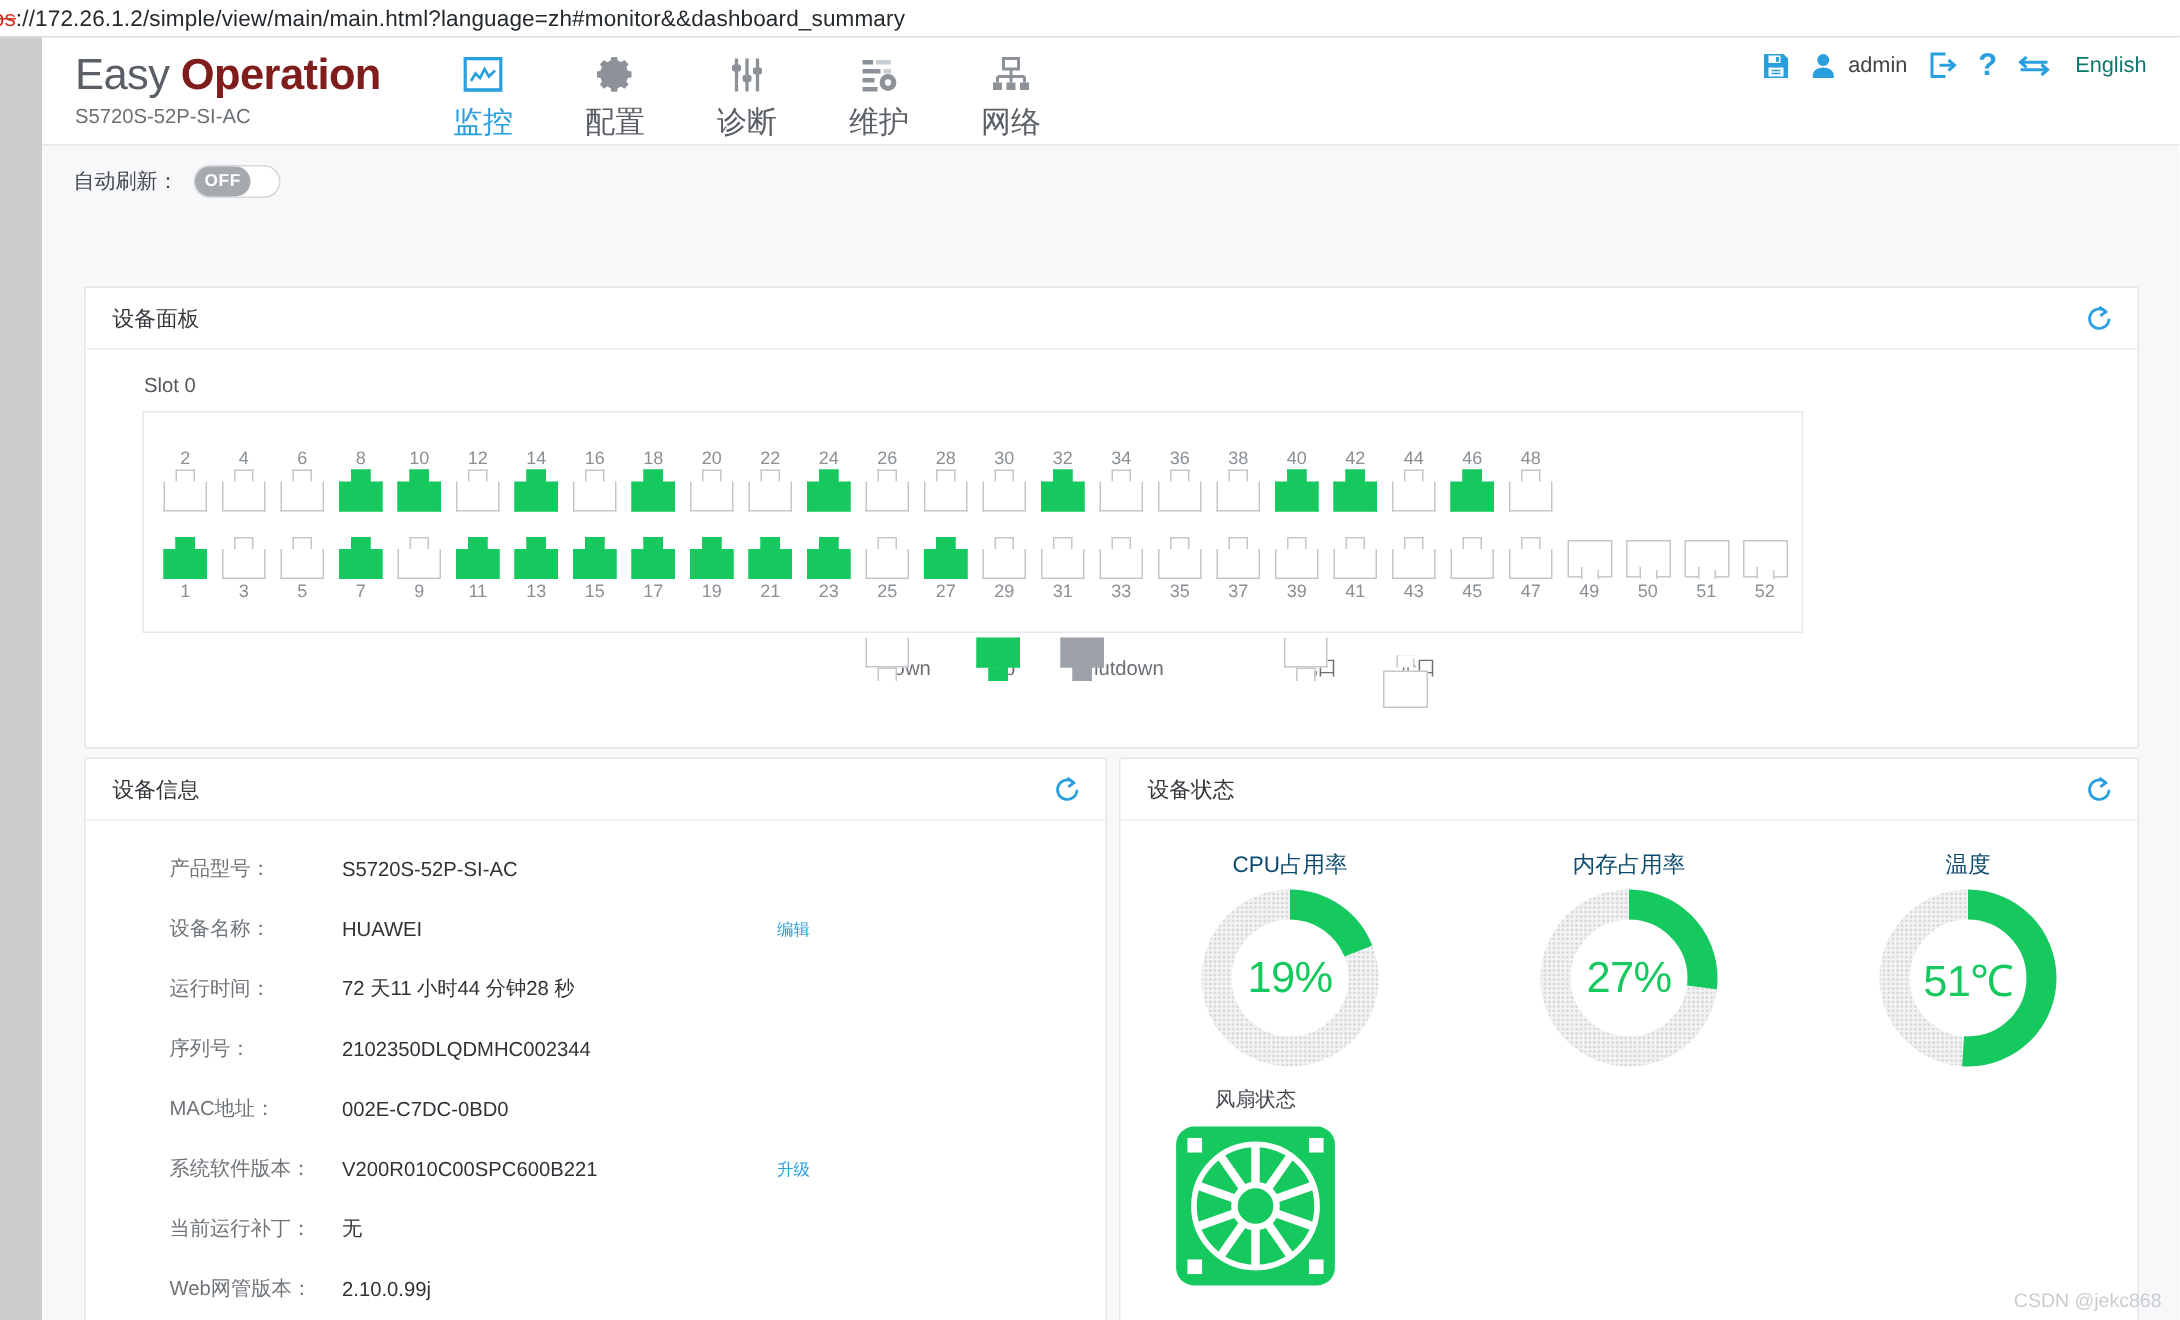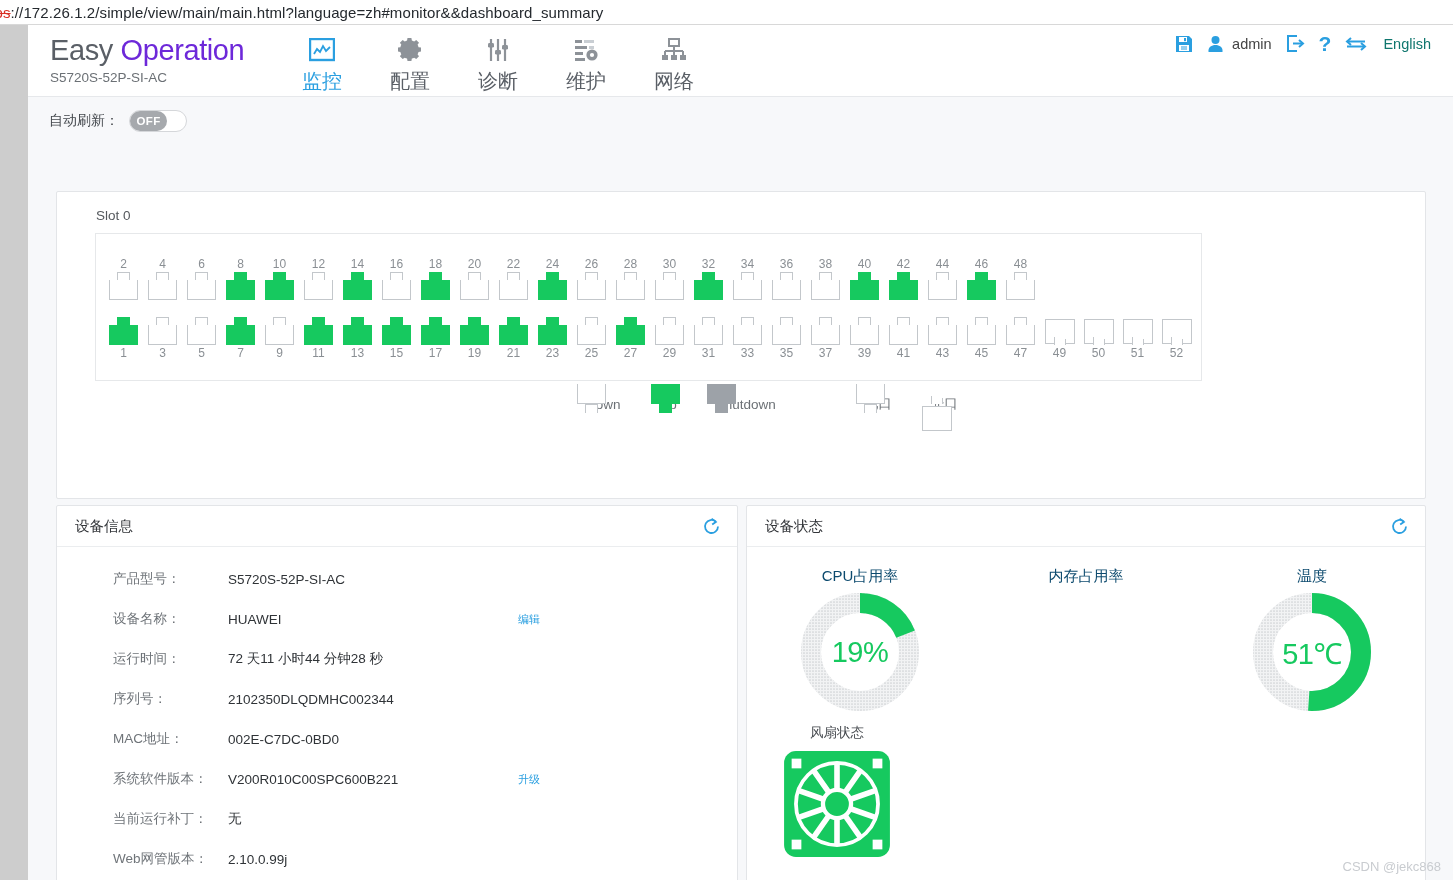--- a/index.html
+++ b/index.html
@@ -32,21 +32,21 @@
 
   
   .header{
     position:relative; height:72px; background:#ffffff;
     border-bottom:1px solid #e6e8eb;
     display:flex; align-items:flex-start;
   }
   .brand{ margin-left:22px; margin-top:9px; width:200px; }
   .brand .logo{ font-size:29px; line-height:32px; letter-spacing:-.4px; white-space:nowrap;}
   .brand .logo .e{ color:#5a5f66; font-weight:400; }
-  .brand .logo .o{ color:#6d28d9; font-weight:400; }
+  .brand .logo .o{ color:#7f1d1d; font-weight:700; }
   .brand .model{ font-size:13.5px; color:#6b7075; margin-top:4px; }
 
   .nav{ display:flex; align-items:flex-start; margin-top:6px; margin-left:28px;}
   .nav-item{
     width:88px; text-align:center; cursor:pointer;
     padding-top:4px; padding-bottom:4px; text-decoration:none; display:block;
   }
   .nav-item .ico{ height:30px; display:flex; align-items:center; justify-content:center; }
   .nav-item .lbl{ font-size:20px; color:#5a5f66; margin-top:3px; display:block;}
   .nav-item.active .lbl{ color:#2a9fe0; }
@@ -285,20 +285,29 @@
   </div>
 
   <div class="autorefresh">
     <span class="lab">自动刷新：</span>
     <div class="toggle">
       <div class="knob">OFF</div>
     </div>
   </div>
 
   <div class="card panel-card">
+    <div class="card-hd">
+      <span class="t">设备面板</span>
+      <span class="refresh">
+        <svg width="19" height="19" viewBox="0 0 19 19">
+            <path d="M16 9.5a6.5 6.5 0 11-2.1-4.8" fill="none" stroke="#2a9fe0" stroke-width="1.8"></path>
+            <polyline points="9.6,1.6 13.9,4.9 10.2,7.6" fill="none" stroke="#2a9fe0" stroke-width="1.8"></polyline>
+          </svg>
+      </span>
+    </div>
     <div class="slot-label">Slot 0</div>
 
     <div class="ports-box">
       <div class="port-row" id="topRow" style="top:22px;">
           <span class="port-cell">
             <span class="port-num">2</span>
             <span class="rj45 down">
               <span class="tab"></span>
               <span class="body"></span>
             </span>
@@ -767,20 +776,30 @@
                   <rect width="3" height="3" fill="#f2f3f4"></rect>
                   <circle cx="1" cy="1" r="0.85" fill="#cfd2d5"></circle>
                 </pattern>
               </defs>
               <circle cx="60" cy="60" r="49" fill="none" stroke="url(#hatch0)" stroke-width="20"></circle>
               <circle cx="60" cy="60" r="49" fill="none" stroke="#16c95f" stroke-width="20" stroke-dasharray="58.50 249.38" transform="rotate(-90 60 60)"></circle>
             </svg><span class="val">19%</span></div>
         </div>
         <div class="gauge">
           <span class="gt">内存占用率</span>
+          <div class="ring"><svg width="120" height="120" viewBox="0 0 120 120">
+              <defs>
+                <pattern id="hatch1" width="3" height="3" patternUnits="userSpaceOnUse">
+                  <rect width="3" height="3" fill="#f2f3f4"></rect>
+                  <circle cx="1" cy="1" r="0.85" fill="#cfd2d5"></circle>
+                </pattern>
+              </defs>
+              <circle cx="60" cy="60" r="49" fill="none" stroke="url(#hatch1)" stroke-width="20"></circle>
+              <circle cx="60" cy="60" r="49" fill="none" stroke="#16c95f" stroke-width="20" stroke-dasharray="83.13 224.75" transform="rotate(-90 60 60)"></circle>
+            </svg><span class="val">27%</span></div>
         </div>
         <div class="gauge">
           <span class="gt">温度</span>
           <div class="ring"><svg width="120" height="120" viewBox="0 0 120 120">
               <defs>
                 <pattern id="hatch2" width="3" height="3" patternUnits="userSpaceOnUse">
                   <rect width="3" height="3" fill="#f2f3f4"></rect>
                   <circle cx="1" cy="1" r="0.85" fill="#cfd2d5"></circle>
                 </pattern>
               </defs>

